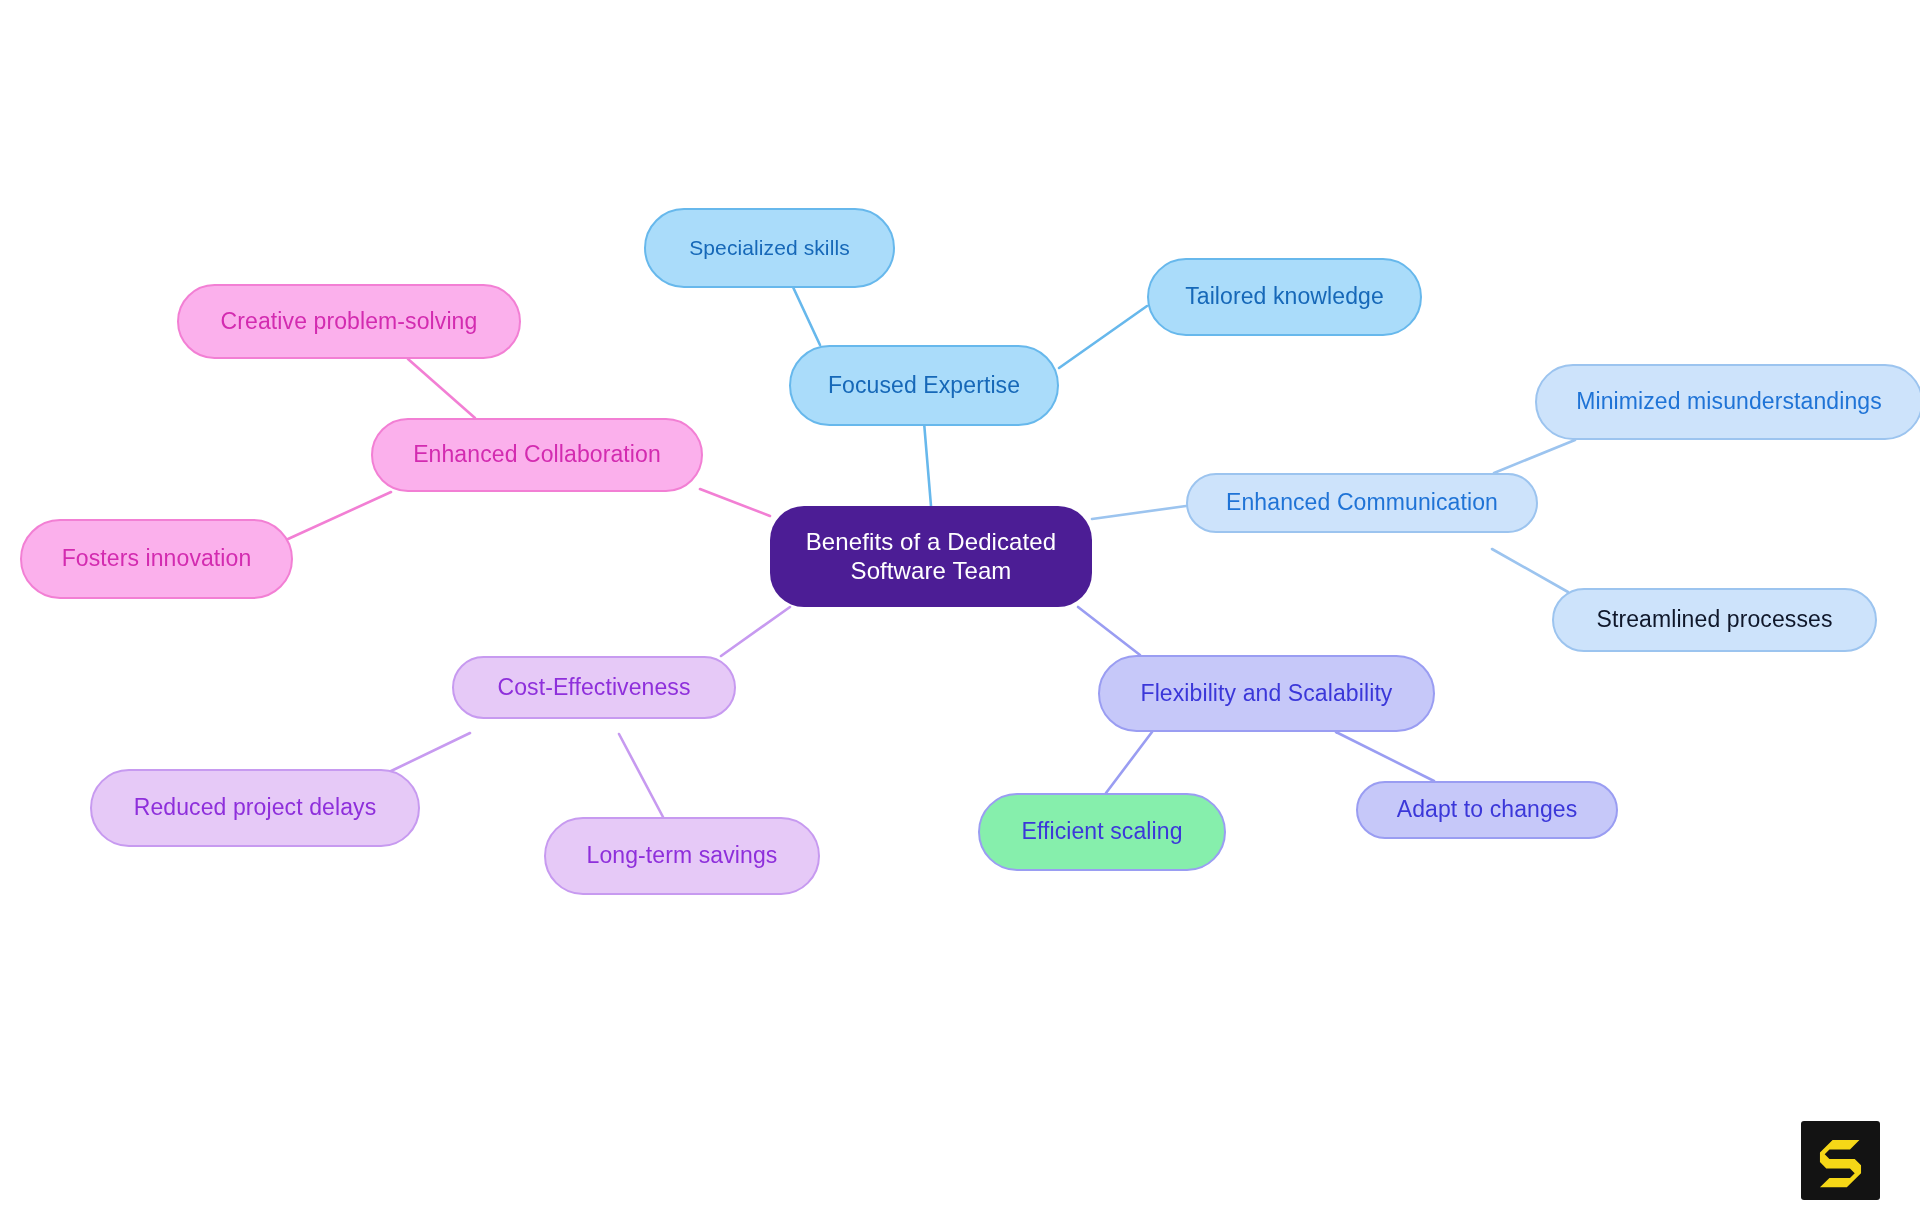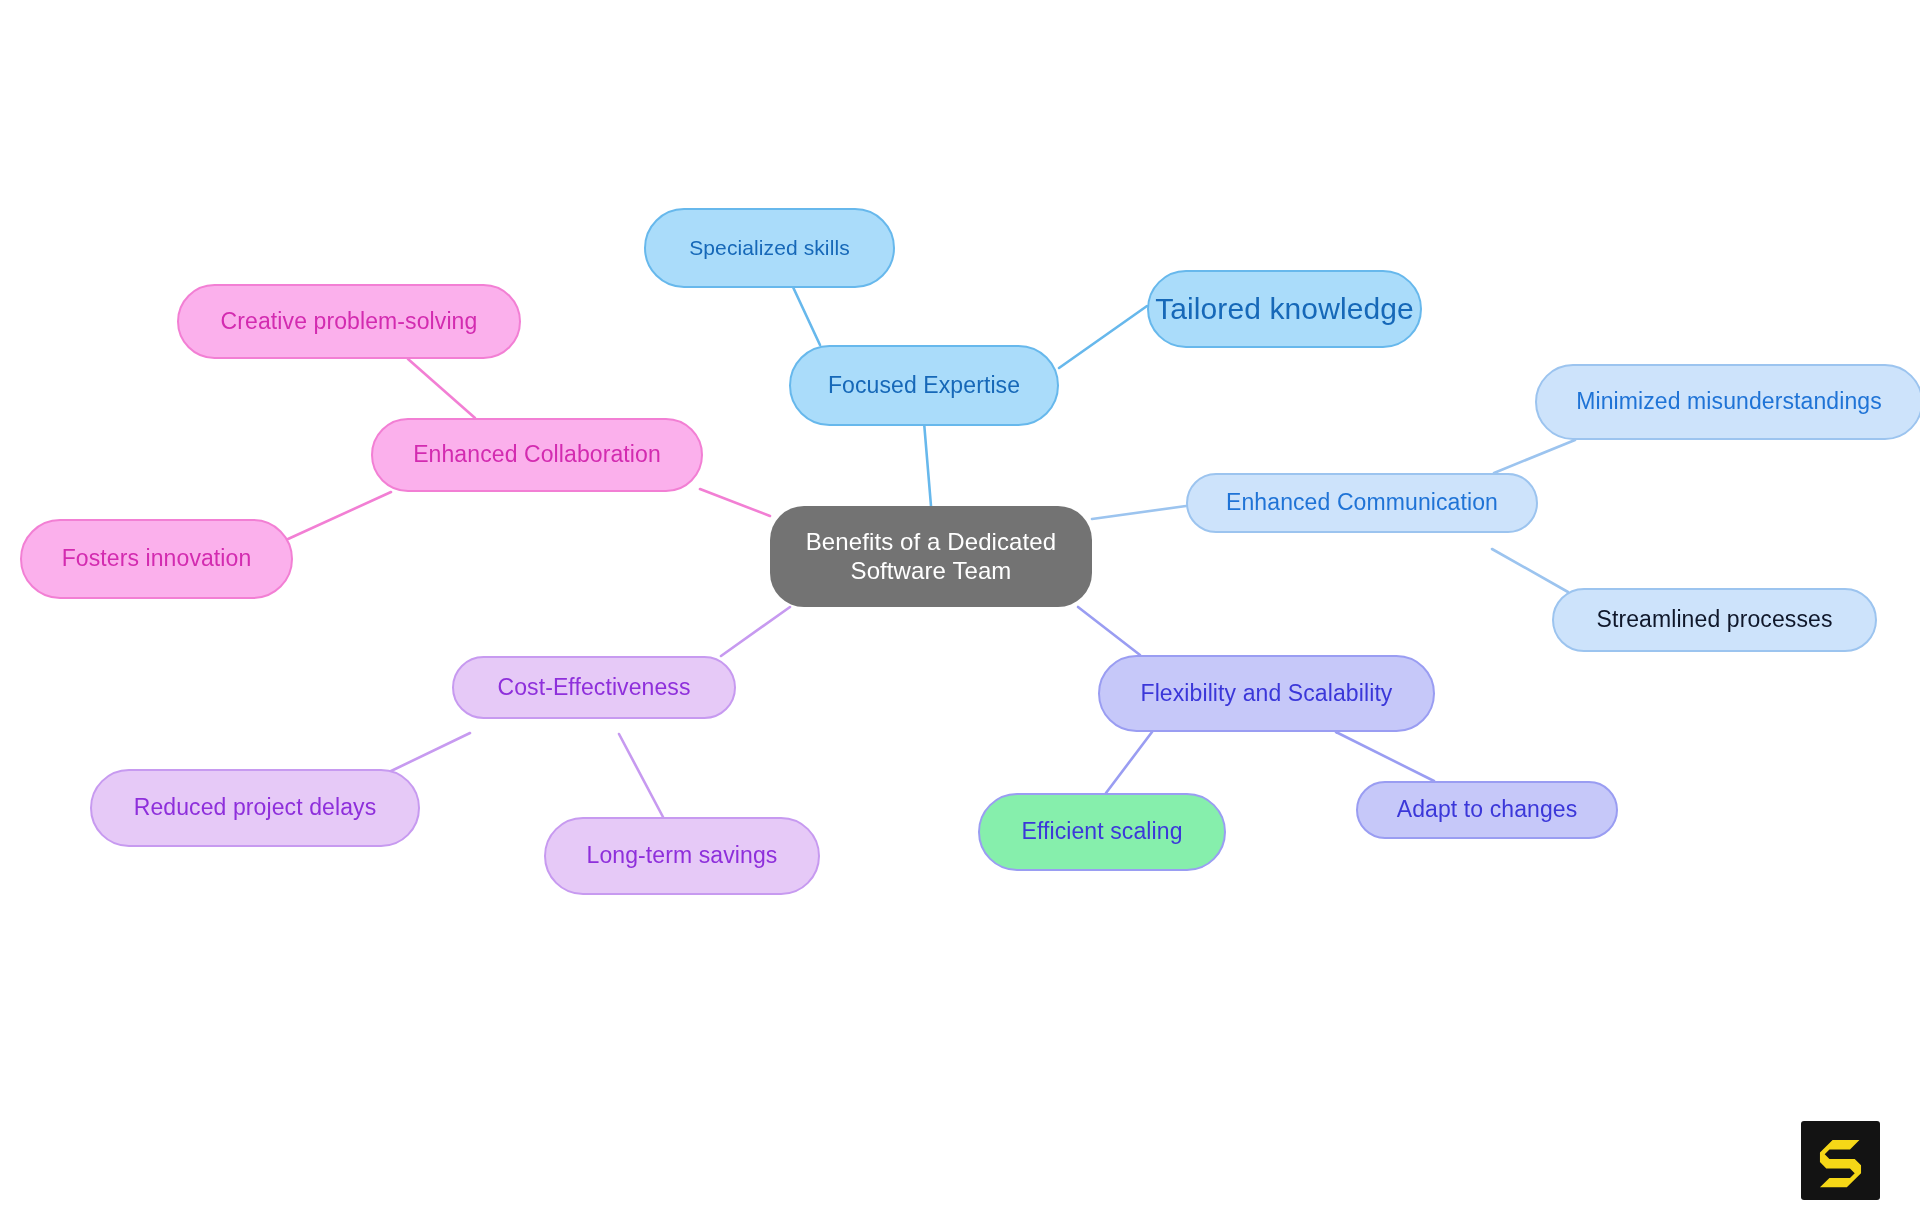--- a/index.html
+++ b/index.html
@@ -66,25 +66,25 @@
       <line x1="1494" y1="473" x2="1575" y2="440" stroke="#9cc4ef" stroke-width="2.6" stroke-linecap="round"></line>
       <line x1="1492" y1="549" x2="1568" y2="592" stroke="#9cc4ef" stroke-width="2.6" stroke-linecap="round"></line>
       <line x1="790" y1="607" x2="721" y2="656" stroke="#c79af0" stroke-width="2.6" stroke-linecap="round"></line>
       <line x1="470" y1="733" x2="389" y2="772" stroke="#c79af0" stroke-width="2.6" stroke-linecap="round"></line>
       <line x1="619" y1="734" x2="663" y2="817" stroke="#c79af0" stroke-width="2.6" stroke-linecap="round"></line>
       <line x1="1078" y1="607" x2="1140" y2="655" stroke="#9a9df2" stroke-width="2.6" stroke-linecap="round"></line>
       <line x1="1152" y1="732" x2="1106" y2="793" stroke="#9a9df2" stroke-width="2.6" stroke-linecap="round"></line>
       <line x1="1336" y1="732" x2="1434" y2="781" stroke="#9a9df2" stroke-width="2.6" stroke-linecap="round"></line>
     </svg>
   <div id="nodes">
-      <div class="node root" style="left: 770px; top: 506px; width: 322px; height: 101px; font-size: 24px; background: #737373; border-color: rgb(20, 22, 31); color: rgb(255, 255, 255);"><span>Benefits of a Dedicated
+      <div class="node root" style="left: 770px; top: 506px; width: 322px; height: 101px; font-size: 24px; background: #4c1d95; border-color: rgb(20, 22, 31); color: rgb(255, 255, 255);"><span>Benefits of a Dedicated
 Software Team</span></div>
       <div class="node" style="left: 789px; top: 345px; width: 270px; height: 81px; font-size: 23px; background: rgb(170, 220, 250); border-color: rgb(103, 184, 236); color: rgb(22, 104, 184);"><span>Focused Expertise</span></div>
       <div class="node" style="left: 644px; top: 192px; width: 251px; height: 80px; font-size: 21px; background: rgb(170, 220, 250); border-color: rgb(103, 184, 236); color: rgb(22, 104, 184); margin-top: 16px;"><span>Specialized skills</span></div>
-      <div class="node" style="left: 1147px; top: 258px; width: 275px; height: 78px; font-size: 30px; background: rgb(170, 220, 250); border-color: rgb(103, 184, 236); color: rgb(22, 104, 184); margin-top: 12px;"><span>Tailored knowledge</span></div>
+      <div class="node" style="left: 1147px; top: 258px; width: 275px; height: 78px; font-size: 23px; background: rgb(170, 220, 250); border-color: rgb(103, 184, 236); color: rgb(22, 104, 184);"><span>Tailored knowledge</span></div>
       <div class="node" style="left: 371px; top: 418px; width: 332px; height: 74px; font-size: 23px; background: rgb(251, 176, 236); border-color: rgb(242, 127, 212); color: rgb(211, 43, 176);"><span>Enhanced Collaboration</span></div>
       <div class="node" style="left: 177px; top: 284px; width: 344px; height: 75px; font-size: 23px; background: rgb(251, 176, 236); border-color: rgb(242, 127, 212); color: rgb(211, 43, 176);"><span>Creative problem-solving</span></div>
       <div class="node" style="left: 20px; top: 519px; width: 273px; height: 80px; font-size: 23px; background: rgb(251, 176, 236); border-color: rgb(242, 127, 212); color: rgb(211, 43, 176);"><span>Fosters innovation</span></div>
       <div class="node" style="left: 1186px; top: 473px; width: 352px; height: 60px; font-size: 23px; background: rgb(205, 227, 251); border-color: rgb(156, 196, 239); color: rgb(31, 115, 214);"><span>Enhanced Communication</span></div>
       <div class="node" style="left: 1535px; top: 364px; width: 388px; height: 76px; font-size: 23px; background: rgb(205, 227, 251); border-color: rgb(156, 196, 239); color: rgb(31, 115, 214);"><span>Minimized misunderstandings</span></div>
       <div class="node" style="left: 1552px; top: 588px; width: 325px; height: 64px; font-size: 23px; background: rgb(205, 227, 251); border-color: rgb(156, 196, 239); color: #0f172a;"><span>Streamlined processes</span></div>
       <div class="node" style="left: 452px; top: 656px; width: 284px; height: 63px; font-size: 23px; background: rgb(230, 201, 247); border-color: rgb(199, 154, 240); color: rgb(142, 47, 219);"><span>Cost-Effectiveness</span></div>
       <div class="node" style="left: 1098px; top: 655px; width: 337px; height: 77px; font-size: 23px; background: rgb(198, 200, 249); border-color: rgb(154, 157, 242); color: rgb(59, 55, 217);"><span>Flexibility and Scalability</span></div>
       <div class="node" style="left: 90px; top: 769px; width: 330px; height: 78px; font-size: 23px; background: rgb(230, 201, 247); border-color: rgb(199, 154, 240); color: rgb(142, 47, 219); text-align: right;"><span>Reduced project delays</span></div>
       <div class="node" style="left: 544px; top: 817px; width: 276px; height: 78px; font-size: 23px; background: rgb(230, 201, 247); border-color: rgb(199, 154, 240); color: rgb(142, 47, 219);"><span>Long-term savings</span></div>

